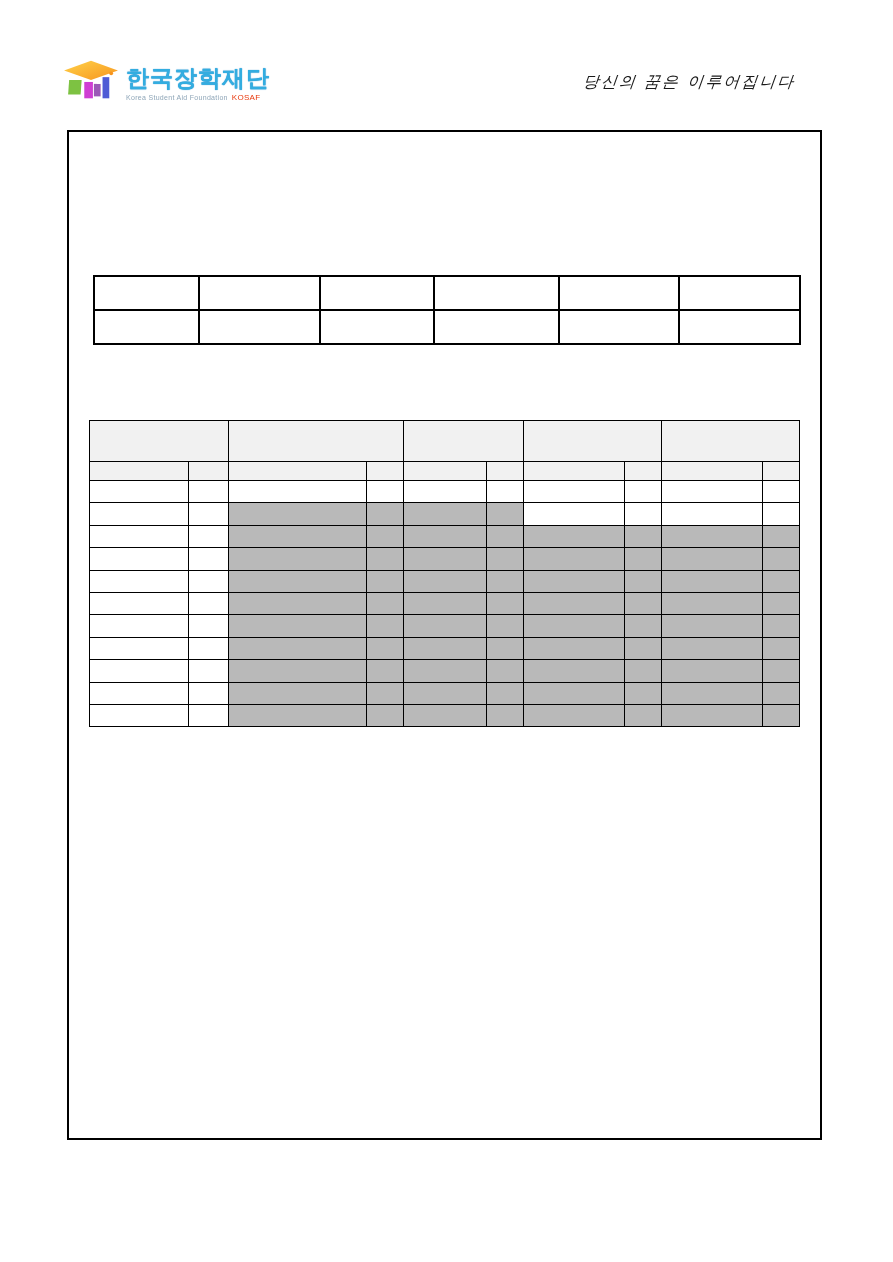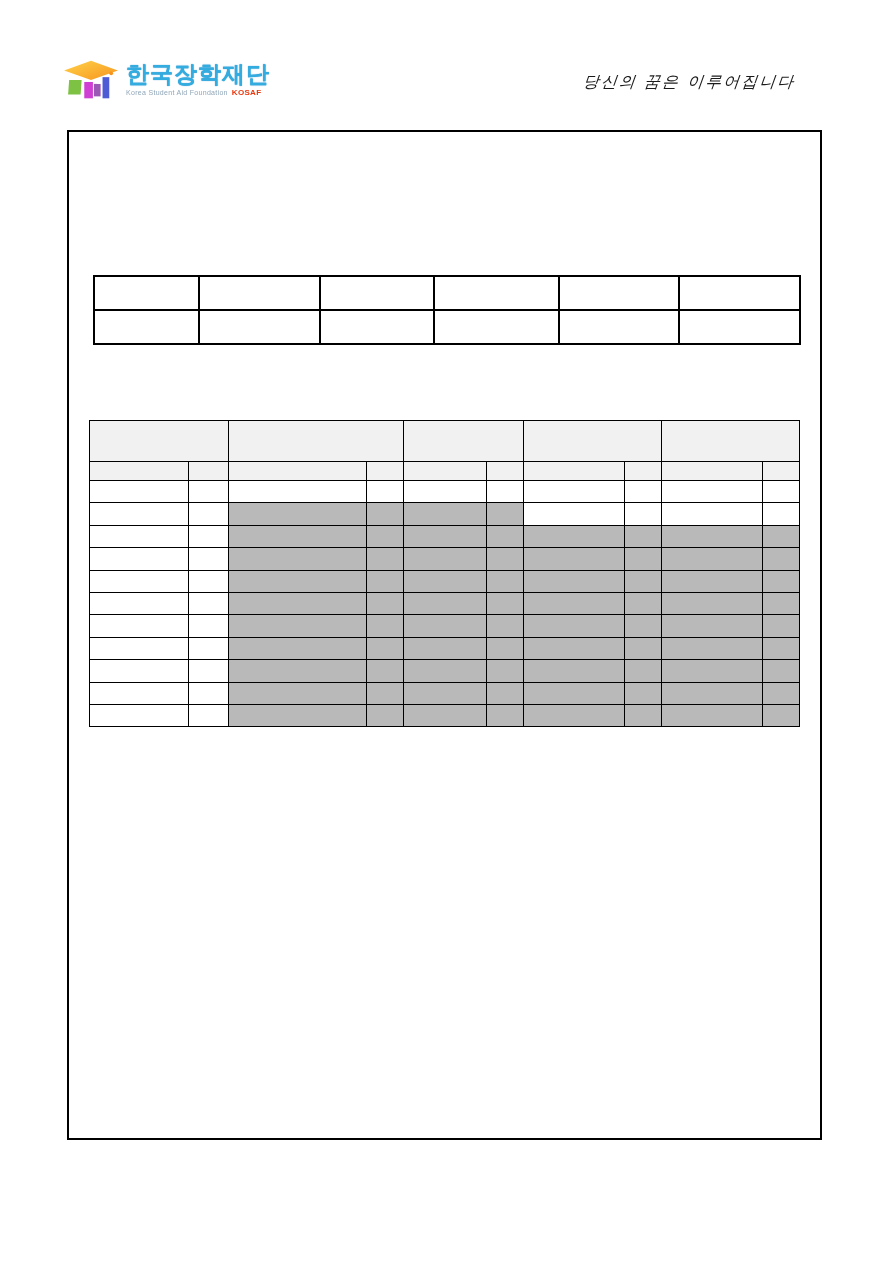--- a/index.html
+++ b/index.html
@@ -12,31 +12,31 @@
   html,body{margin:0;padding:0;}
   body{
     width:893px;height:1262px;
     background:#ffffff;
     font-family:"Liberation Sans", sans-serif;
     position:relative;
     overflow:hidden;
   }
   
   .doc-header{position:absolute;left:0;top:0;width:893px;height:128px;}
-  .logo{position:absolute;left:62px;top:56px;display:flex;align-items:flex-start;}
+  .logo{position:absolute;left:62px;top:56px;display:flex;align-items:center;}
   .logo-icon{width:58px;height:50px;flex:0 0 auto;}
   .logo-text{margin-left:6px;padding-top:6px;}
   .logo-ko{
     font-size:23px;font-weight:bold;letter-spacing:1px;
     color:var(--logo-blue);
     text-shadow:0 0 1px #1b86c9;
     line-height:1.1;
   }
   .logo-sub{font-size:7px;color:#8fa6b8;letter-spacing:0.3px;margin-top:1px;white-space:nowrap;}
-  .logo-abbr{color:var(--abbr-red);font-weight:bold;margin-left:4px;font-size:8px;}
+  .logo-abbr{color:var(--abbr-red);font-weight:normal;margin-left:4px;font-size:8px;}
   .slogan{
     position:absolute;right:98px;top:72px;
     font-family:"DejaVu Serif", serif;
     font-style:italic;
     font-size:16px;letter-spacing:2px;
     color:#1a1a1a;
     transform:skewX(-6deg);
     white-space:nowrap;
   }
   

